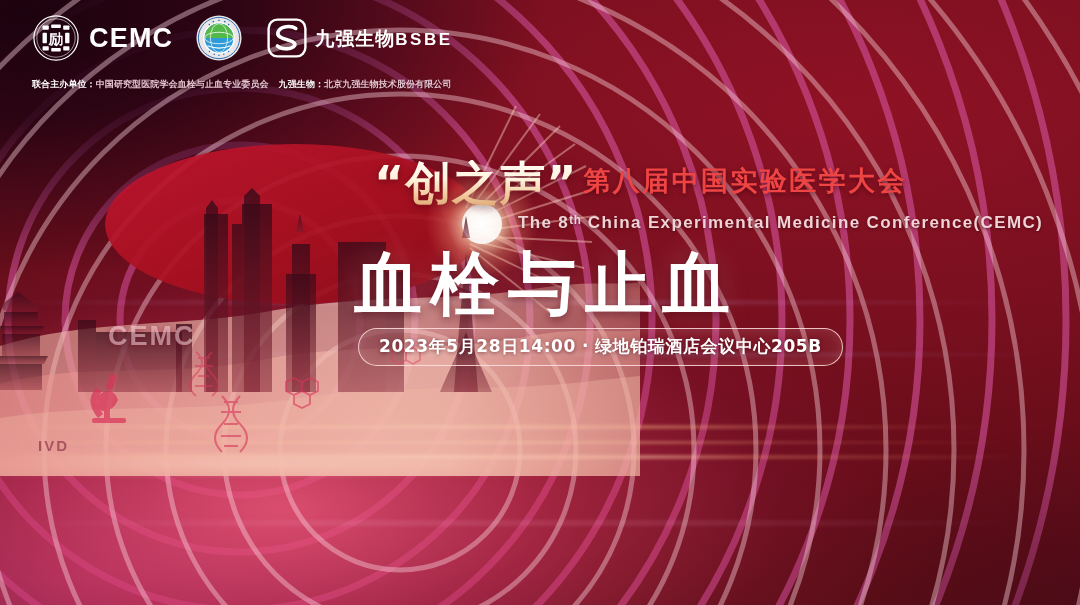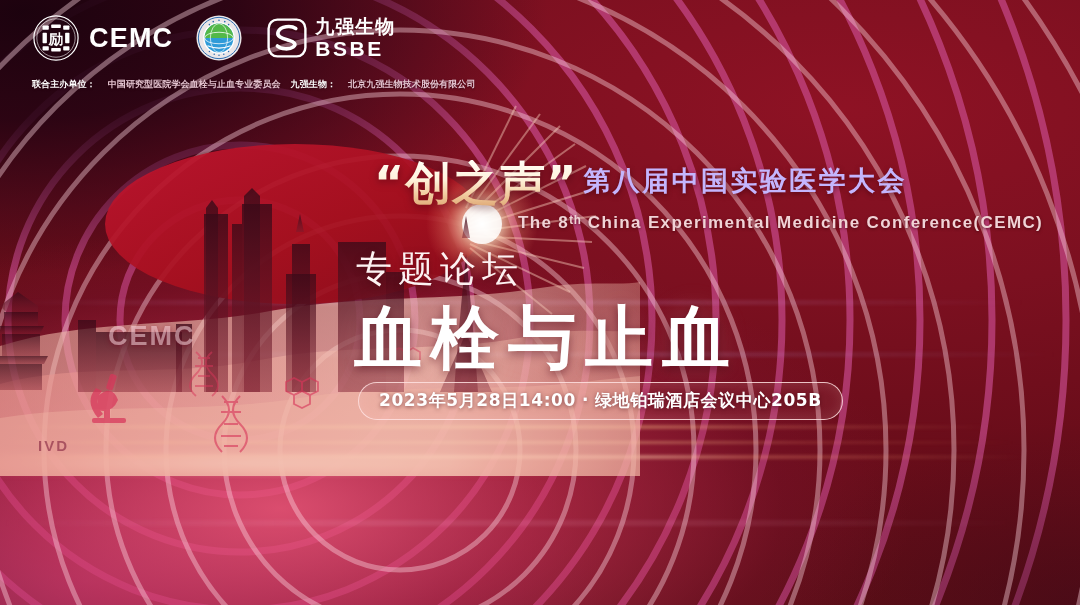--- a/index.html
+++ b/index.html
@@ -79,54 +79,54 @@
   }
   .cemc-sub{
     margin-top:4px;font-size:10.5px;font-weight:600;letter-spacing:.2px;
     color:#e9e3e6;line-height:1.28;max-width:140px;
   }
 
   .logo-society{width:48px;height:48px;margin-left:22px;flex:none;}
 
   .logo-bsbe{display:flex;align-items:center;gap:8px;margin-left:24px;}
   .bsbe-mark{width:40px;height:40px;flex:none;}
-  .bsbe-text{display:flex;flex-direction:column;line-height:1;}
+  .bsbe-text{display:flex;line-height:1;}
   .bsbe-cn{font-size:19px;font-weight:700;color:#fff;letter-spacing:1px;
     font-family:"DejaVu Sans","Liberation Sans",sans-serif;}
-  .bsbe-en{font-size:21px;font-weight:700;color:#fff;letter-spacing:2.5px;margin-top:2px;}
+  .bsbe-en{font-size:17px;font-weight:700;color:#fff;letter-spacing:2.5px;margin-top:2px;}
 
   .organizers{
     position:absolute;left:32px;top:78px;
     font-size:9px;font-weight:700;color:#f2dbe4;letter-spacing:.1px;
     white-space:nowrap;
     font-family:"DejaVu Sans","Liberation Sans",sans-serif;
     text-shadow:0 1px 2px rgba(40,0,14,.8);
   }
   .organizers .lbl{color:#ffffff;text-align:right;}
-  .organizers .val{color:#e3c3cf;margin-left:12px;}
+  .organizers .val{color:#e3c3cf;}
   .organizers .gap{display:inline-block;width:10px;}
 
   
   .main{position:absolute;left:352px;top:160px;width:700px;}
 
   .row-conf{display:flex;align-items:center;margin-left:22px;}
   .chuang{
     font-family:"DejaVu Sans","Liberation Sans",sans-serif;
     font-size:46px;font-weight:700;line-height:1;
     letter-spacing:1px;
     background:linear-gradient(180deg,#fffdf6 0%,#fff3dd 42%,#f3cfa4 72%,#e0ab78 100%);
     -webkit-background-clip:text;background-clip:text;color:transparent;
     filter:drop-shadow(0 2px 4px rgba(60,0,12,.55));
     white-space:nowrap;
   }
   .conf-title{
     margin-left:6px;
     font-family:"DejaVu Sans","Liberation Sans",sans-serif;
     font-size:27px;font-weight:700;letter-spacing:2.4px;
-    color:#c4b5fd;line-height:1;padding-bottom:5px;
+    color:#ef4444;line-height:1;padding-bottom:5px;
     text-shadow:0 2px 5px rgba(60,0,12,.6);
     white-space:nowrap;
   }
   .conf-en{
     margin-top:7px;margin-left:166px;
     font-size:17px;letter-spacing:1.35px;font-weight:600;
     color:#f0d3d6;white-space:nowrap;
     text-shadow:0 1px 3px rgba(50,0,10,.6);
   }
 
@@ -410,21 +410,20 @@
   </div>
 
   <div class="main">
 
     <div class="row-conf">
       <div class="chuang">“创之声”</div>
       <div class="conf-title">第八届中国实验医学大会</div>
     </div>
     <div class="conf-en">The 8ᵗʰ China Experimental Medicine Conference(CEMC)</div>
 
-    <div class="forum">专题论坛</div>
 
     <div class="topic">血栓与止血</div>
 
     <div class="pill">
       <span>2023年5月28日14:00</span><span class="dot">·</span><span>绿地铂瑞酒店会议中心205B</span>
     </div>
 
   </div>
 
 </div>

